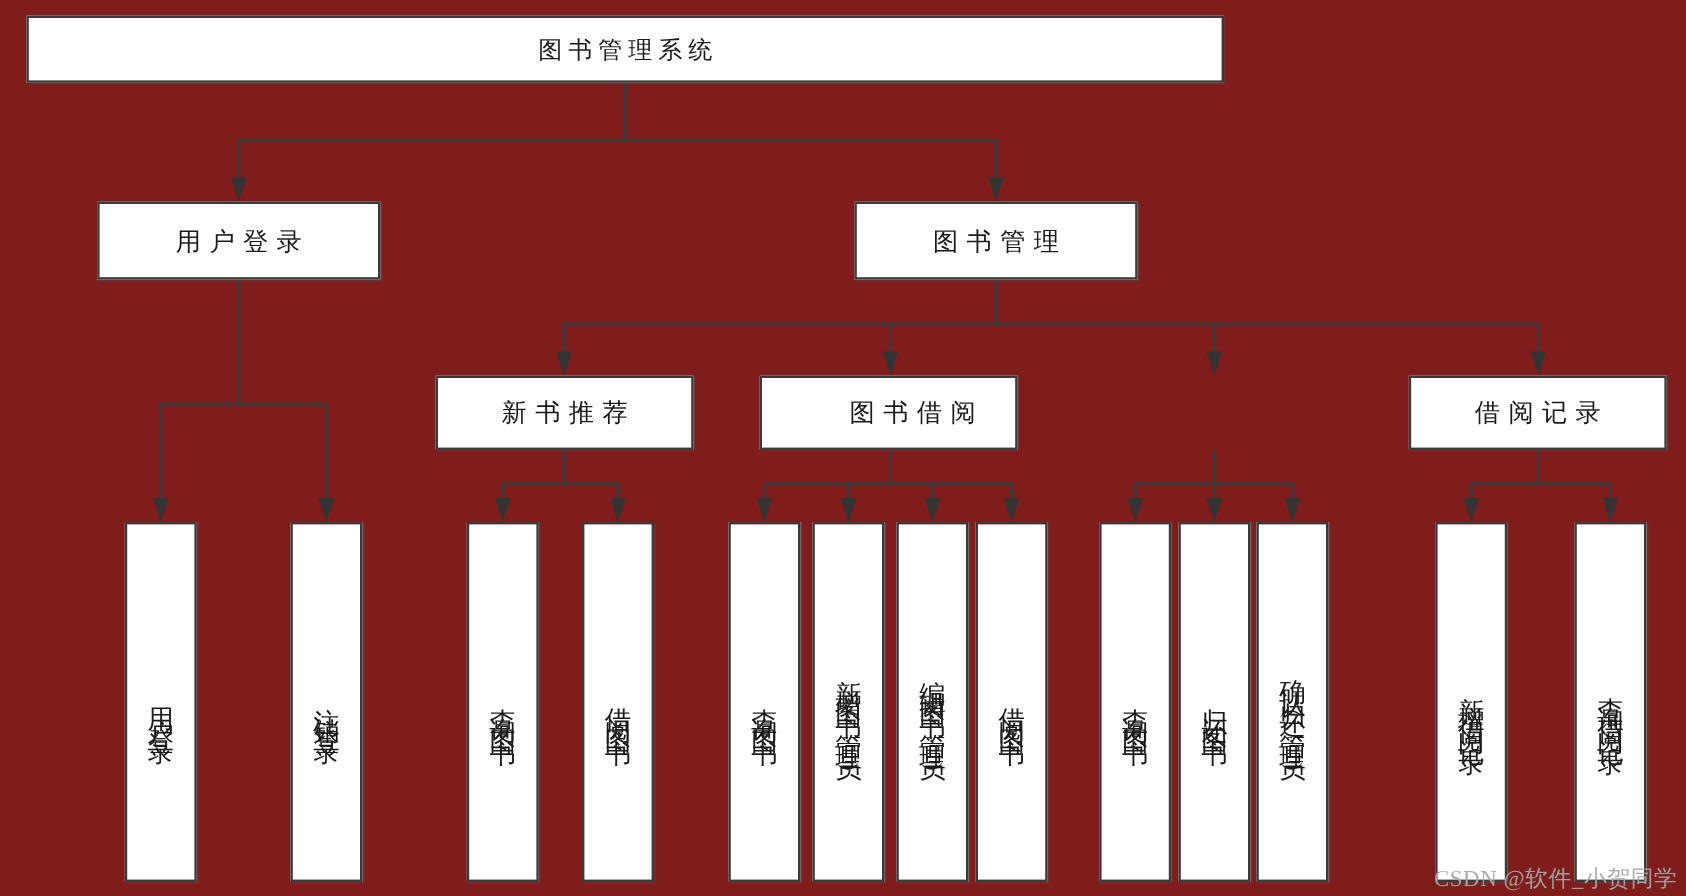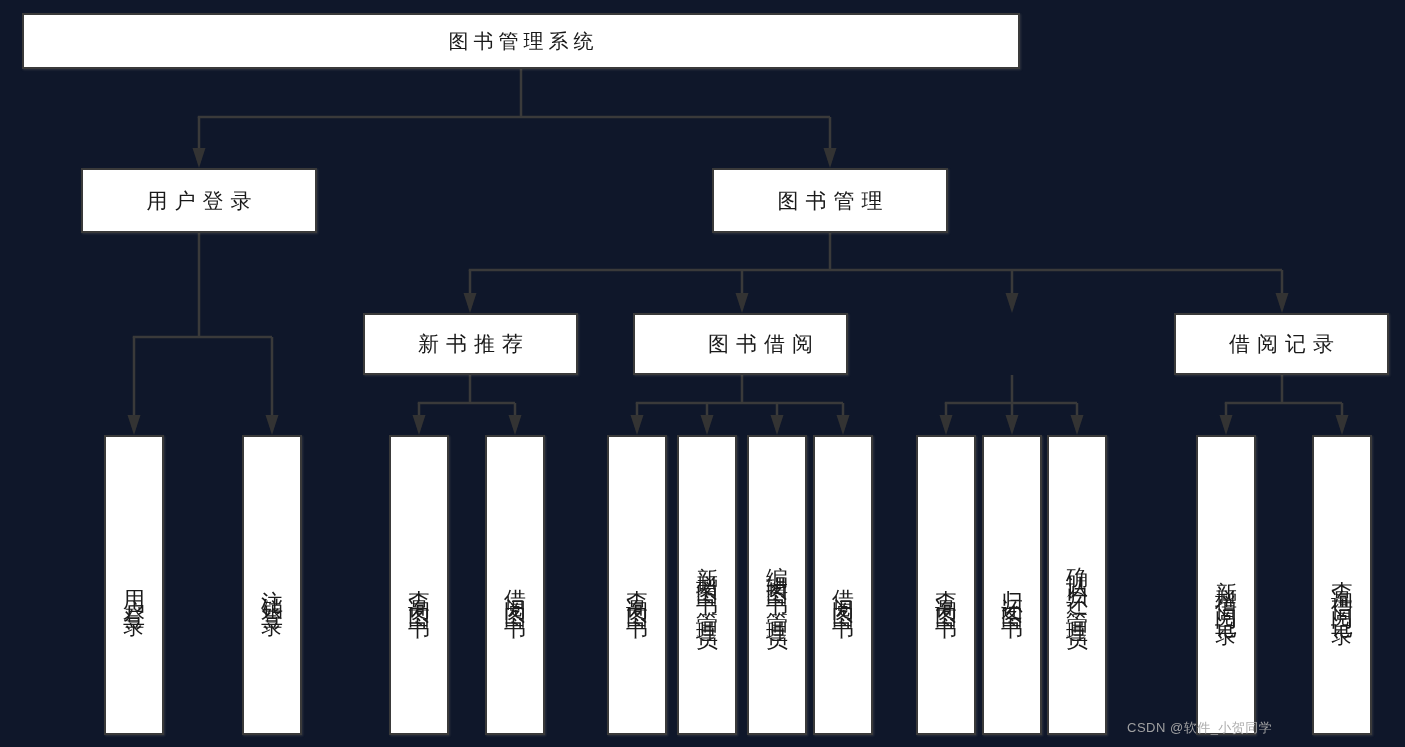--- a/index.html
+++ b/index.html
@@ -1,21 +1,21 @@
 <!DOCTYPE html>
 <html><head>
 <meta charset="utf-8">
 <style>
   html, body { margin: 0; padding: 0; background: #ffffff; }
   .canvas {
     position: relative;
     width: 1405px;
     height: 747px;
-    background: #0f172a;
-    font-family: Liberation Sans, sans-serif;
+    background: #7f1d1d;
+    font-family: Liberation Serif, serif;
     color: #1a1a1a;
     overflow: hidden;
   }
   .wires { position: absolute; left: 0; top: 0; width: 1405px; height: 747px; }
   .box {
     position: absolute;
     background: #ffffff;
     border: 2.5px solid #3a3a3a;
     box-shadow: 1px 1px 2px rgba(100,100,100,0.35);
     display: flex;
@@ -33,23 +33,23 @@
   .vlabel {
     writing-mode: vertical-rl;
     text-orientation: mixed;
     font-size: 22px;
     letter-spacing: 9px;
     margin-bottom: -9px;   
     white-space: nowrap;
   }
   .watermark {
     position: absolute;
-    left: 1127px;
+    left: 1195px;
     top: 719px;
-    font-size: 13px;
+    font-size: 19px;
     letter-spacing: 0.5px;
     color: rgba(168,168,168,0.95);
     white-space: nowrap;
     z-index: 5;
   }
 </style>
 </head>
 <body>
 
 <div class="canvas">

